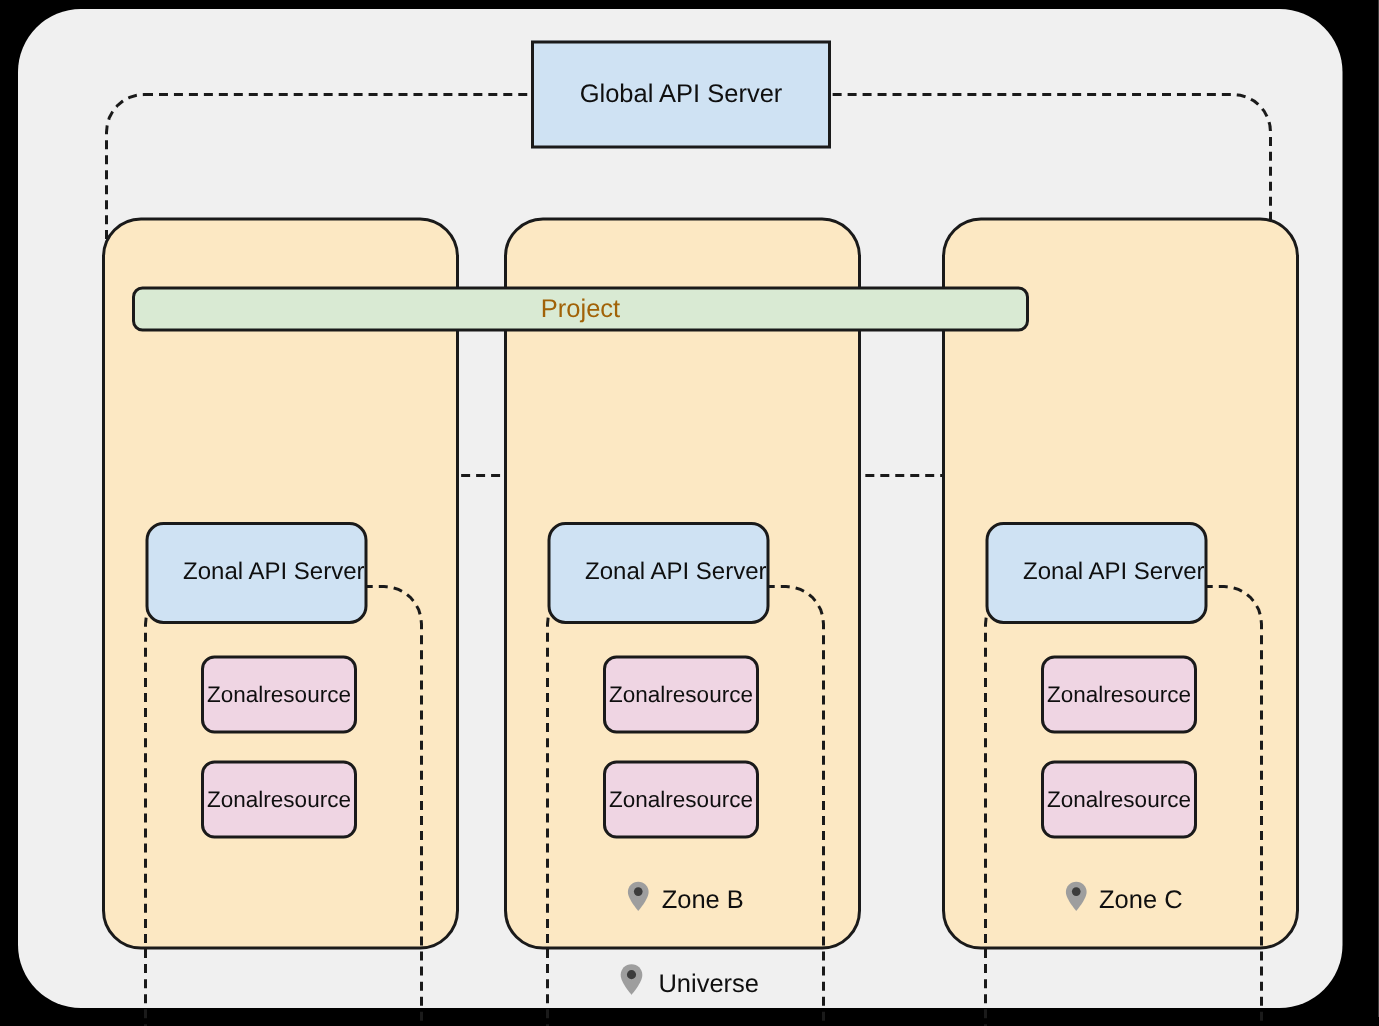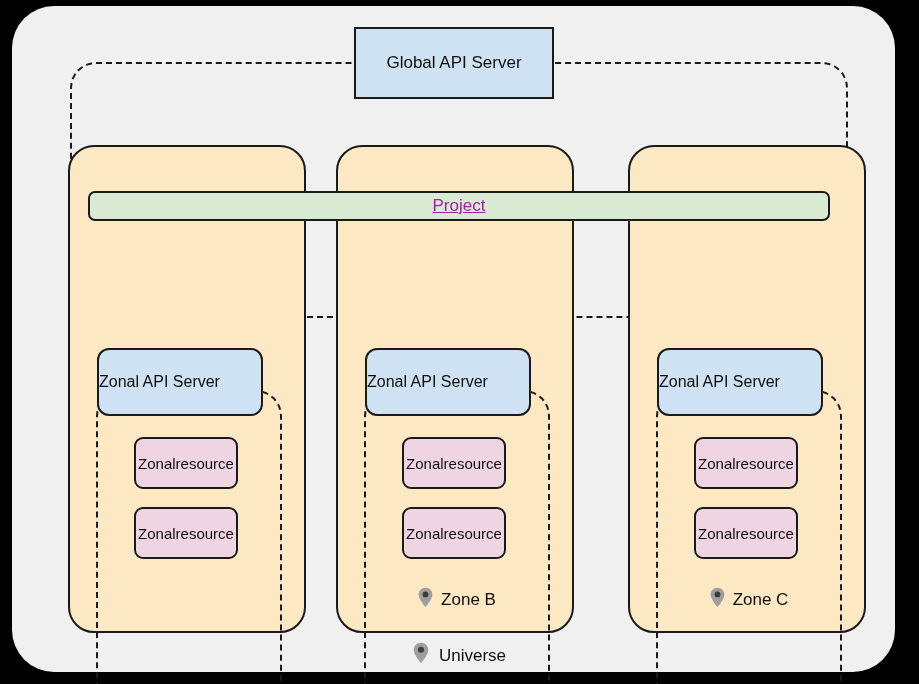--- a/index.html
+++ b/index.html
@@ -68,33 +68,32 @@
     height: 337px;
     border: 2.5px dashed #1A1A1A;
     border-radius: 26px;
     box-sizing: border-box;
   }
 
   
   .global-bar {
     position: absolute;
     left: 88px;
-    width: 742px;
+    width: 598px;
     height: 30px;
     background: #D9EAD3;
     border: 2px solid #1A1A1A;
     border-radius: 7px;
     box-sizing: border-box;
     display: flex;
     align-items: center;
     justify-content: center;
     font-size: 17px;
-    color: #a21caf;
+    color: #a16207;
     z-index: 6;
-    text-decoration: underline;
   }
   .bar-project { top: 191px; }
   .bar-global-resource { top: 251px; }
 
   
   .global-api {
     position: absolute;
     left: 354px;
     top: 27px;
     width: 200px;
@@ -109,29 +108,29 @@
     font-size: 17px;
     color: #0F0F0F;
     z-index: 8;
   }
 
   
   .zonal-api {
     position: absolute;
     left: 27px;
     top: 201px;
-    width: 166px;
+    width: 148px;
     height: 68px;
     background: #CFE2F3;
     border: 2px solid #1A1A1A;
     border-radius: 12px;
     box-sizing: border-box;
     display: flex;
     align-items: center;
-    justify-content: flex-start;
+    justify-content: flex-end;
     font-size: 16px;
     color: #0F0F0F;
     z-index: 7;
   }
 
   
   .zonal-res {
     position: absolute;
     left: 64px;
     width: 104px;

